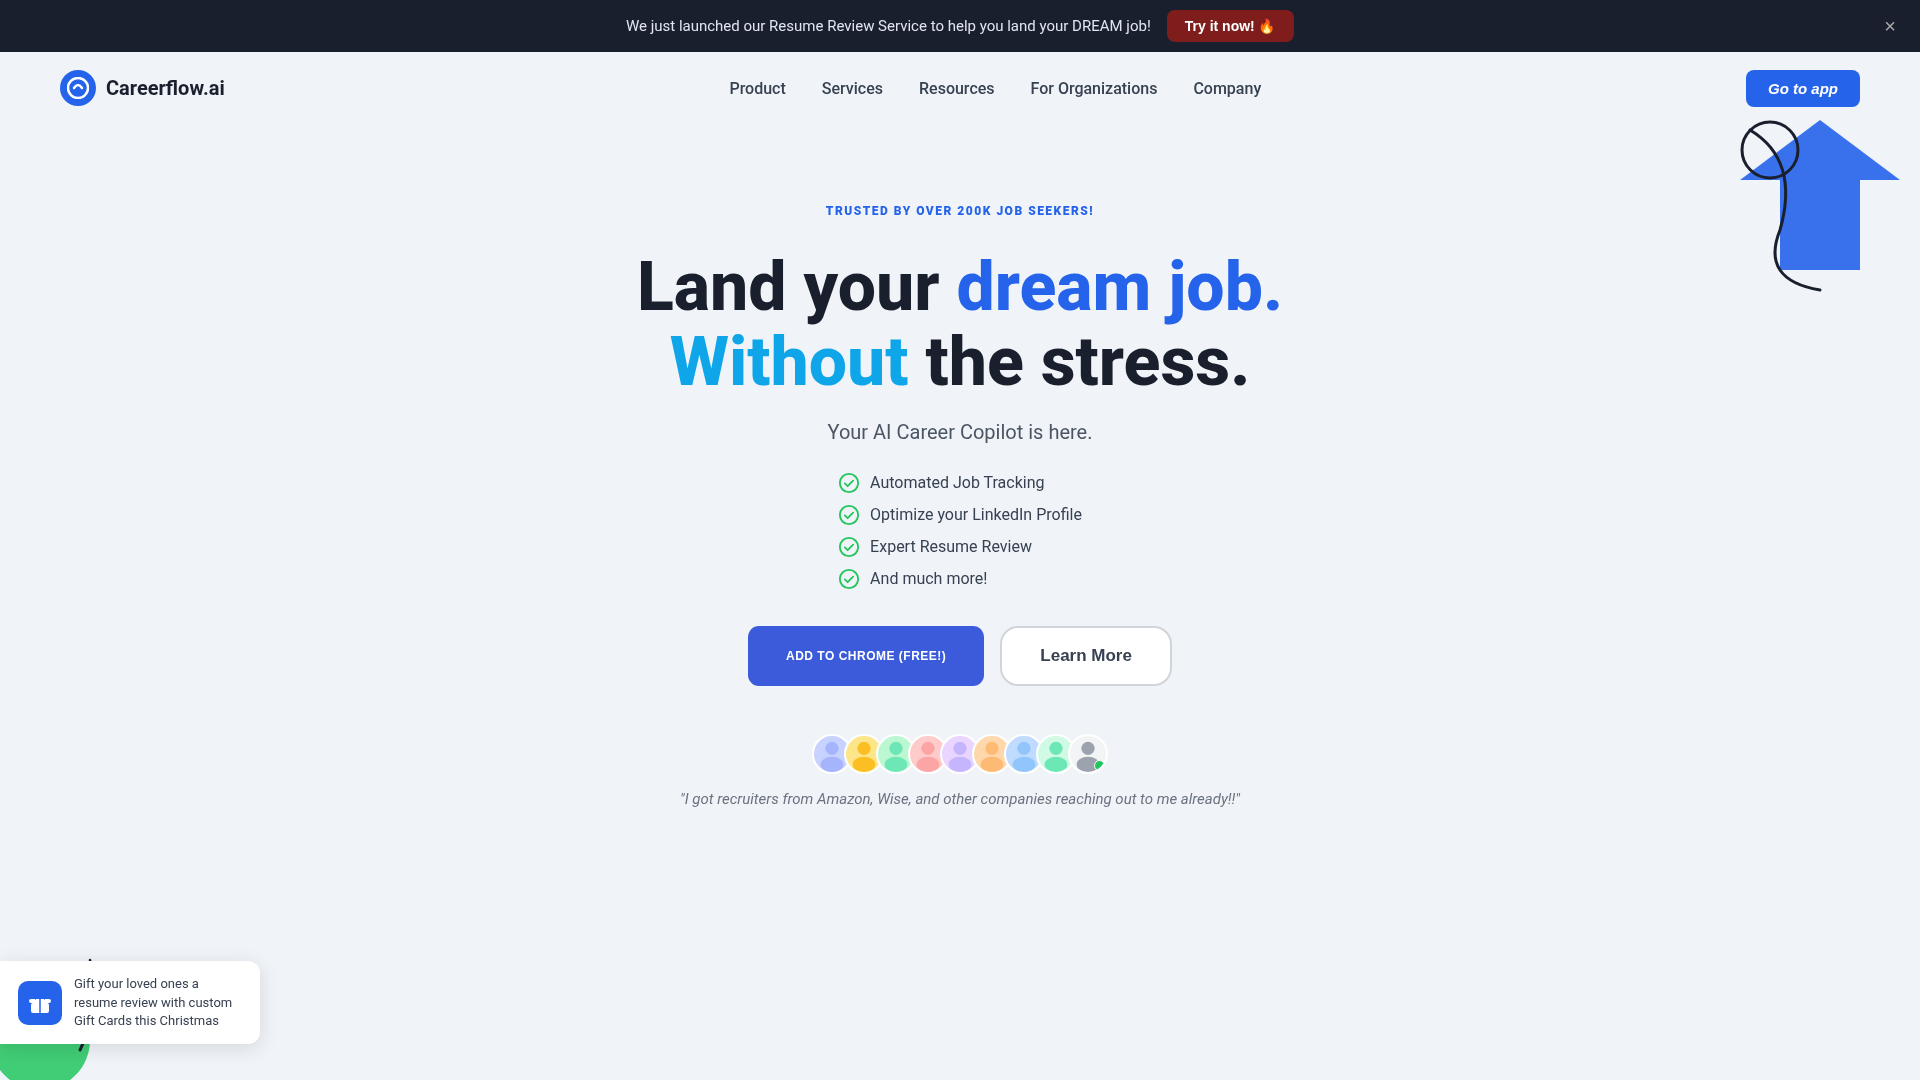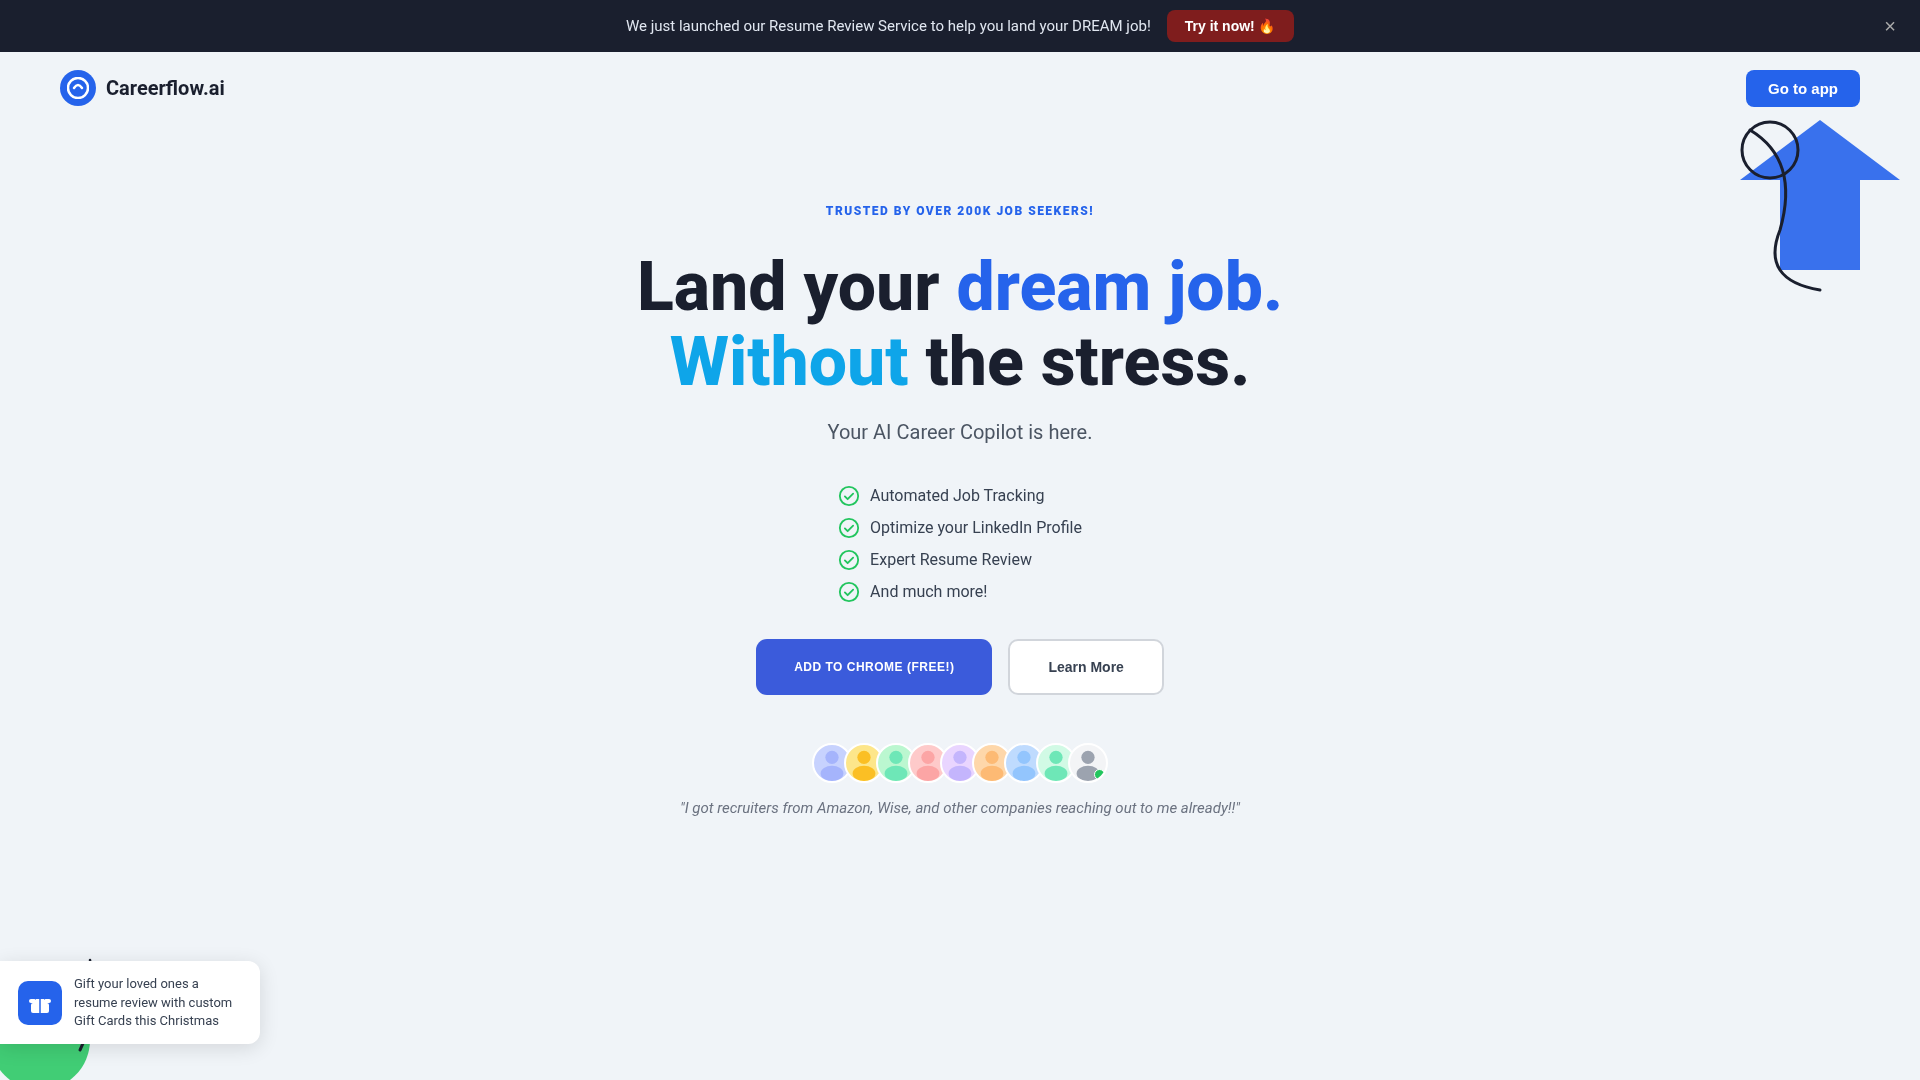--- a/index.html
+++ b/index.html
@@ -91,20 +91,21 @@
     .nav-cta {
       background: #2563eb;
       color: #fff;
       border: none;
       border-radius: 8px;
       padding: 10px 22px;
       font-size: 15px;
       font-weight: 600;
       cursor: pointer;
       margin-left: auto;
+      font-style: italic;
     }
 
     
     .hero {
       display: flex;
       flex-direction: column;
       align-items: center;
       padding: 80px 20px 40px;
       text-align: center;
       position: relative;
@@ -122,21 +123,21 @@
       font-weight: 800;
       color: #1a1f2e;
       line-height: 1.1;
       margin-bottom: 20px;
     }
     .hero-title .blue { color: #2563eb; }
     .hero-title .teal { color: #0ea5e9; }
     .hero-subtitle {
       font-size: 20px;
       color: #4b5563;
-      margin-bottom: 41px;
+      margin-bottom: 28px;
     }
     .feature-list {
       list-style: none;
       margin-bottom: 36px;
       display: flex;
       flex-direction: column;
       align-items: flex-start;
       gap: 10px;
     }
     .feature-item {
@@ -165,23 +166,23 @@
       padding: 18px 38px;
       font-size: 12px;
       font-weight: 700;
       cursor: pointer;
       letter-spacing: 0.5px;
     }
     .btn-secondary {
       background: #fff;
       color: #374151;
       border: 2px solid #d1d5db;
-      border-radius: 10px;
+      border-radius: 18px;
       padding: 18px 38px;
-      font-size: 14px;
+      font-size: 17px;
       font-weight: 600;
       cursor: pointer;
     }
     .avatars-row {
       display: flex;
       align-items: center;
       justify-content: center;
       margin-bottom: 16px;
     }
     .avatar {
@@ -279,20 +280,27 @@
   <a class="logo">
     <div class="logo-icon">
       <svg width="22" height="22" viewBox="0 0 22 22" fill="none">
         <circle cx="11" cy="11" r="10" stroke="#fff" stroke-width="2.5" fill="none"></circle>
         <path d="M7 11 Q11 5 15 11" stroke="#fff" stroke-width="2.5" fill="none" stroke-linecap="round"></path>
       </svg>
     </div>
     <span class="logo-text">Careerflow.ai</span>
   </a>
 
+  <div class="nav-links">
+    <a class="nav-link">Product</a>
+    <a class="nav-link">Services</a>
+    <a class="nav-link">Resources</a>
+    <a class="nav-link">For Organizations</a>
+    <a class="nav-link">Company</a>
+  </div>
 
   <button class="nav-cta">Go to app</button>
 </nav>
 
 <div class="deco-top-right">
   <svg width="180" height="200" viewBox="0 0 180 200">
 
     <polygon points="80,20 160,80 120,80 120,170 40,170 40,80 0,80" fill="#2563eb" opacity="0.9"></polygon>
 
     <path d="M10,30 Q60,60 40,130 Q20,180 80,190" stroke="#1a1f2e" stroke-width="3" fill="none" stroke-linecap="round"></path>

